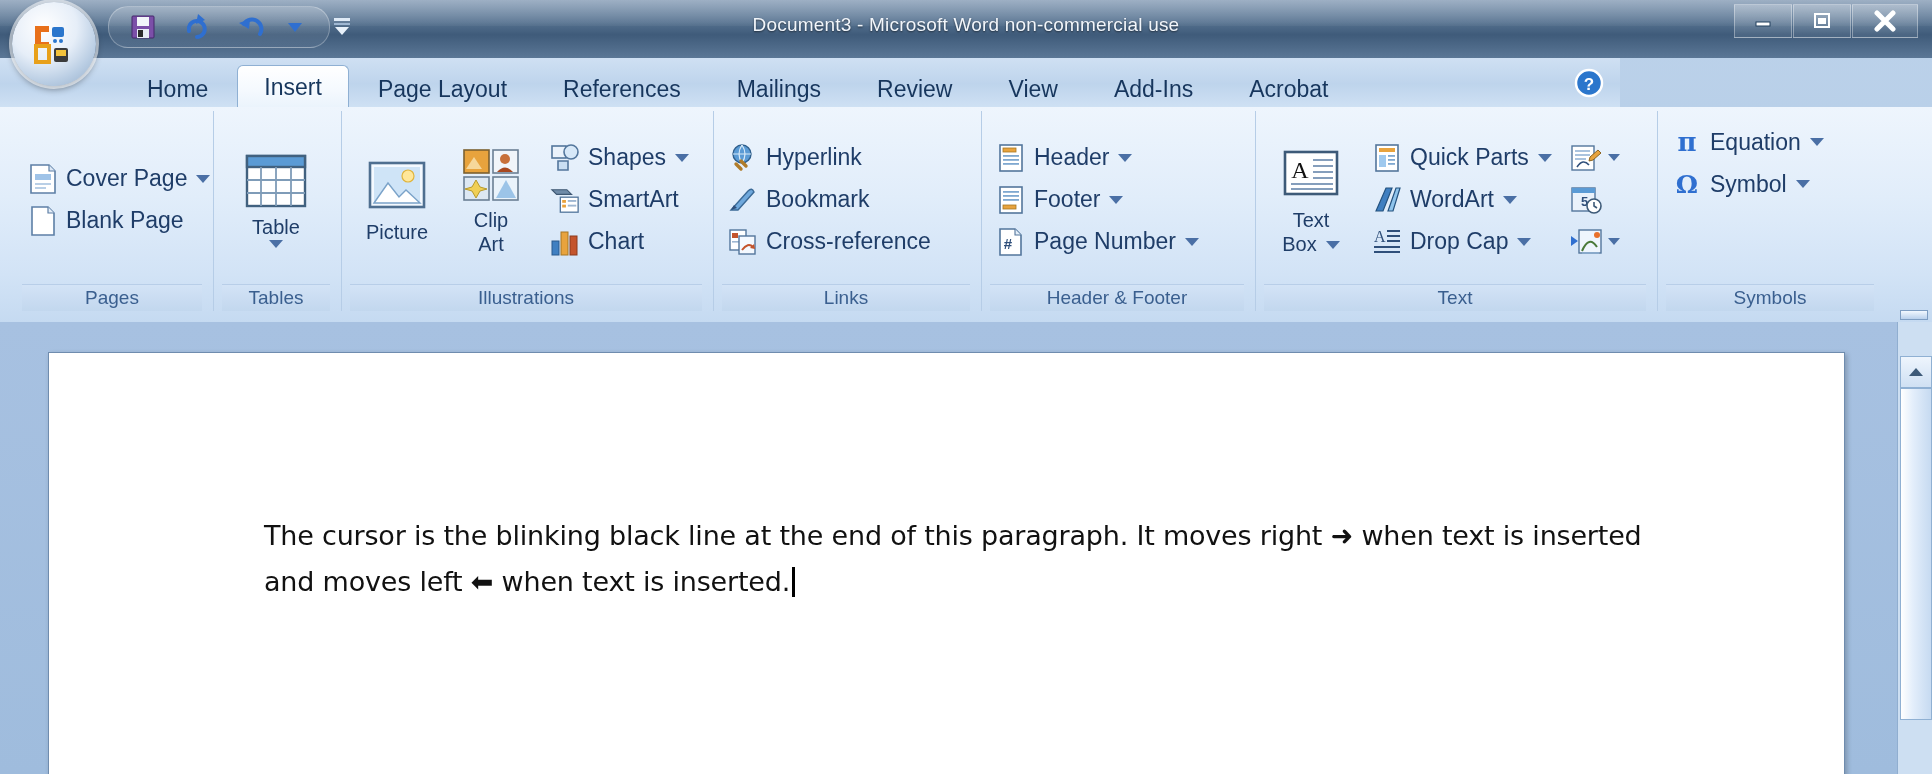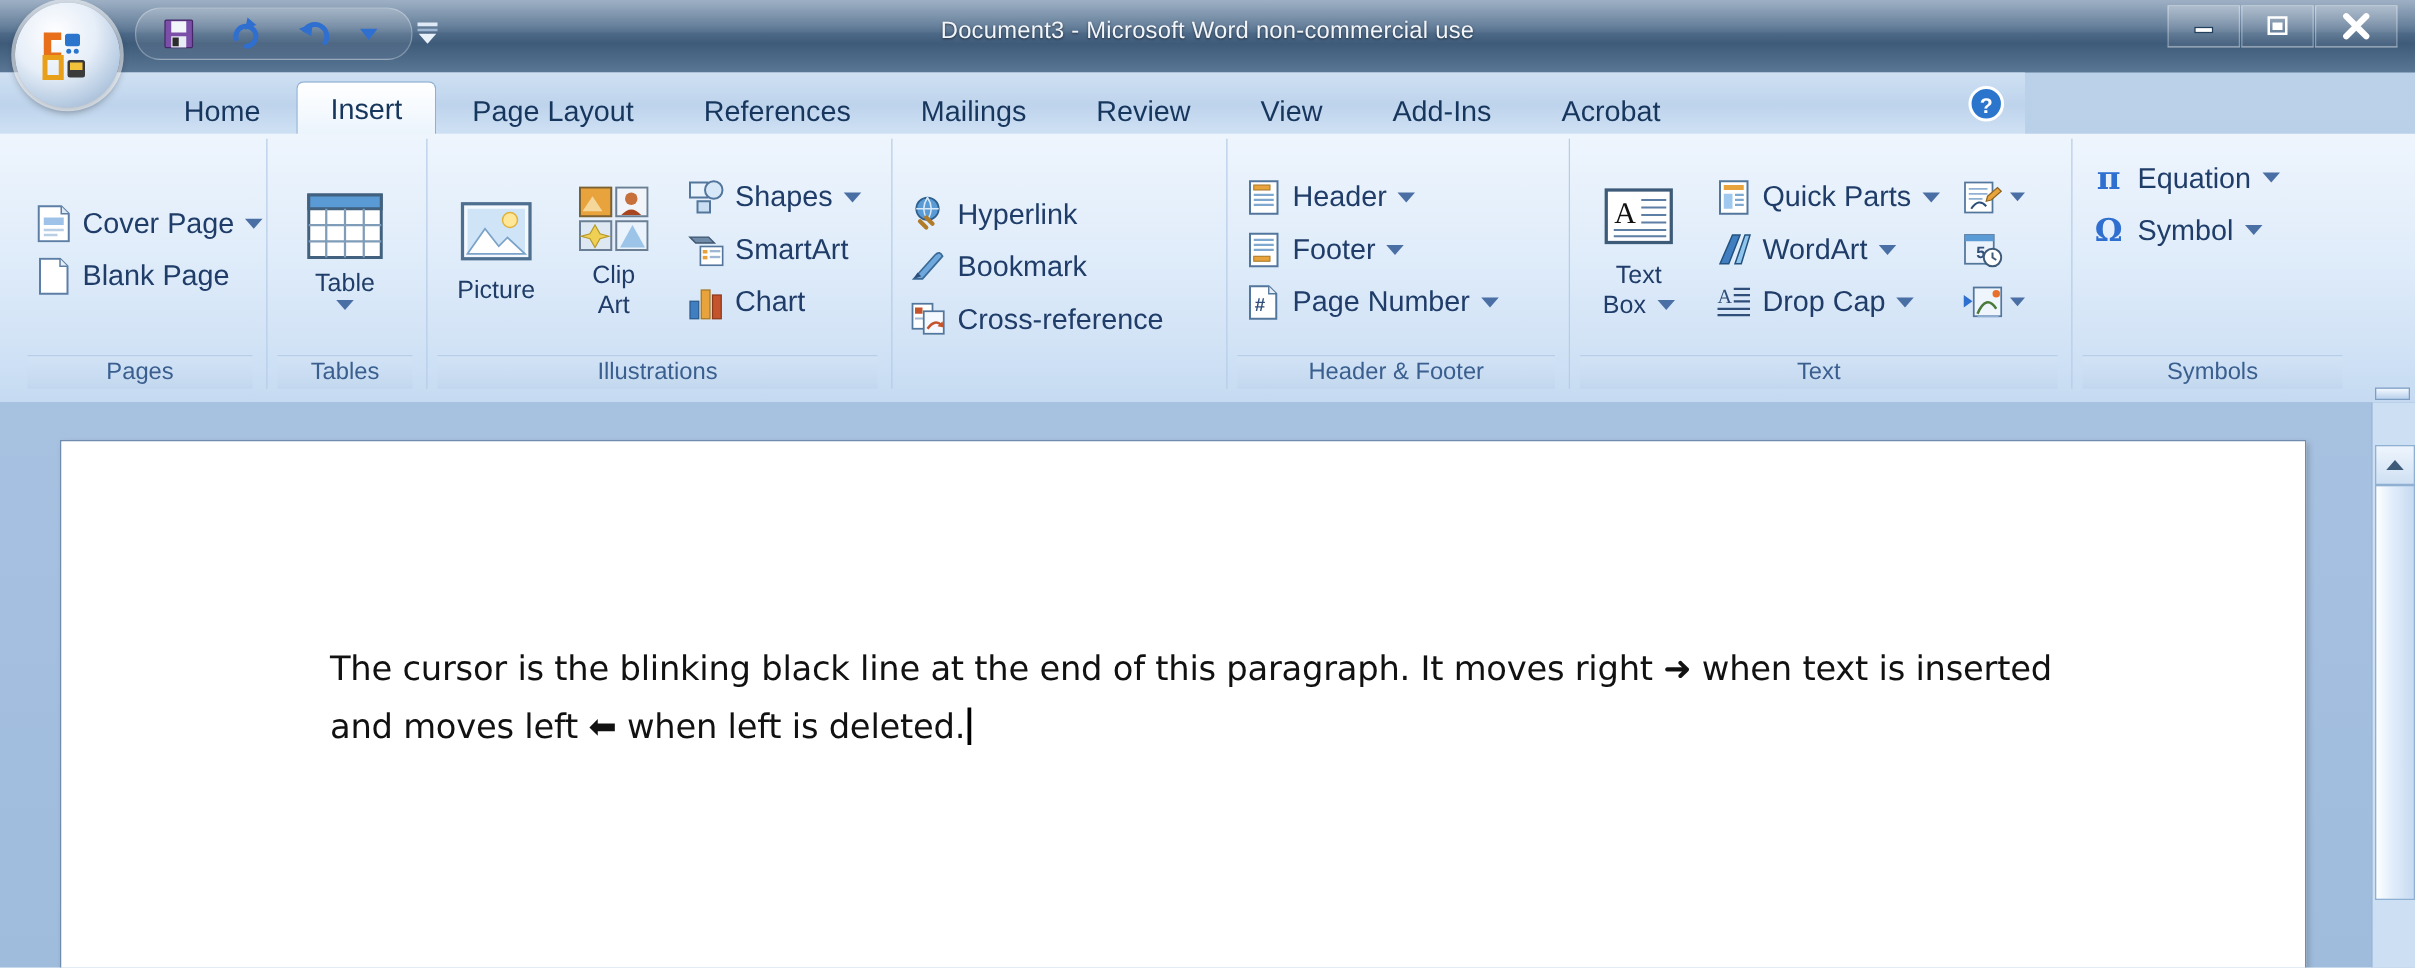--- a/index.html
+++ b/index.html
@@ -462,20 +462,21 @@
                   <rect x="4" y="14" width="11" height="1.6" fill="#9fb7d2"></rect>
                   <rect x="11" y="9" width="16" height="18" fill="#f4f9ff" stroke="#53769c" stroke-width="1.4"></rect>
                   <path d="M14 23 q6 -8 11 -3" fill="none" stroke="#c4542c" stroke-width="2"></path>
                   <path d="M26 17 l1 5 -5 -1 z" fill="#c4542c"></path>
                 </svg>
               </span>
               <span class="lbl">Cross-reference</span>
             </div>
           </div>
         </div>
+        <div class="group-label">Links</div>
       </div>
 
       <div class="group" style="width:254px;">
         <div class="group-body">
           <div class="col">
             <div class="btnrow">
               <span class="ico">
                 <svg width="28" height="30" viewBox="0 0 28 30" aria-hidden="true">
                   <rect x="3" y="2" width="22" height="26" fill="#ffffff" stroke="#53769c" stroke-width="1.6"></rect>
                   <rect x="6" y="5" width="13" height="4" fill="#e8a33d" stroke="#a87722" stroke-width="0.8"></rect>
@@ -633,21 +634,21 @@
           </div>
         </div>
         <div class="group-label">Symbols</div>
       </div>
 
     </div>
   </div>
 
   <div class="docarea">
     <div class="page">
-      <div class="doctext"><span>The cursor is the blinking black line at the end of this paragraph.  It moves right </span><span>➜</span><span> when text is inserted and moves left </span><span>⬅</span><span> when left is deleted.</span><span class="caret-bar"></span></div>
+      <div class="doctext"><span>The cursor is the blinking black line at the end of this paragraph.  It moves right </span><span>➜</span><span> when text is inserted and moves left </span><span>⬅</span><span> when text is inserted.</span><span class="caret-bar"></span></div>
     </div>
   </div>
 
   <div class="splitter"></div>
   <div class="obj-browser">
     <svg width="28" height="26" viewBox="0 0 28 26" aria-hidden="true">
       <rect x="3" y="6" width="18" height="15" fill="#eef5fd" stroke="#3d5a78" stroke-width="1.6"></rect>
       <circle cx="9" cy="13" r="2.6" fill="#3d5a78"></circle>
       <circle cx="16" cy="13" r="2.6" fill="#3d5a78"></circle>
       <path d="M8 2 h7 v4 h-7 z" fill="#c9def2" stroke="#3d5a78" stroke-width="1.2"></path>

